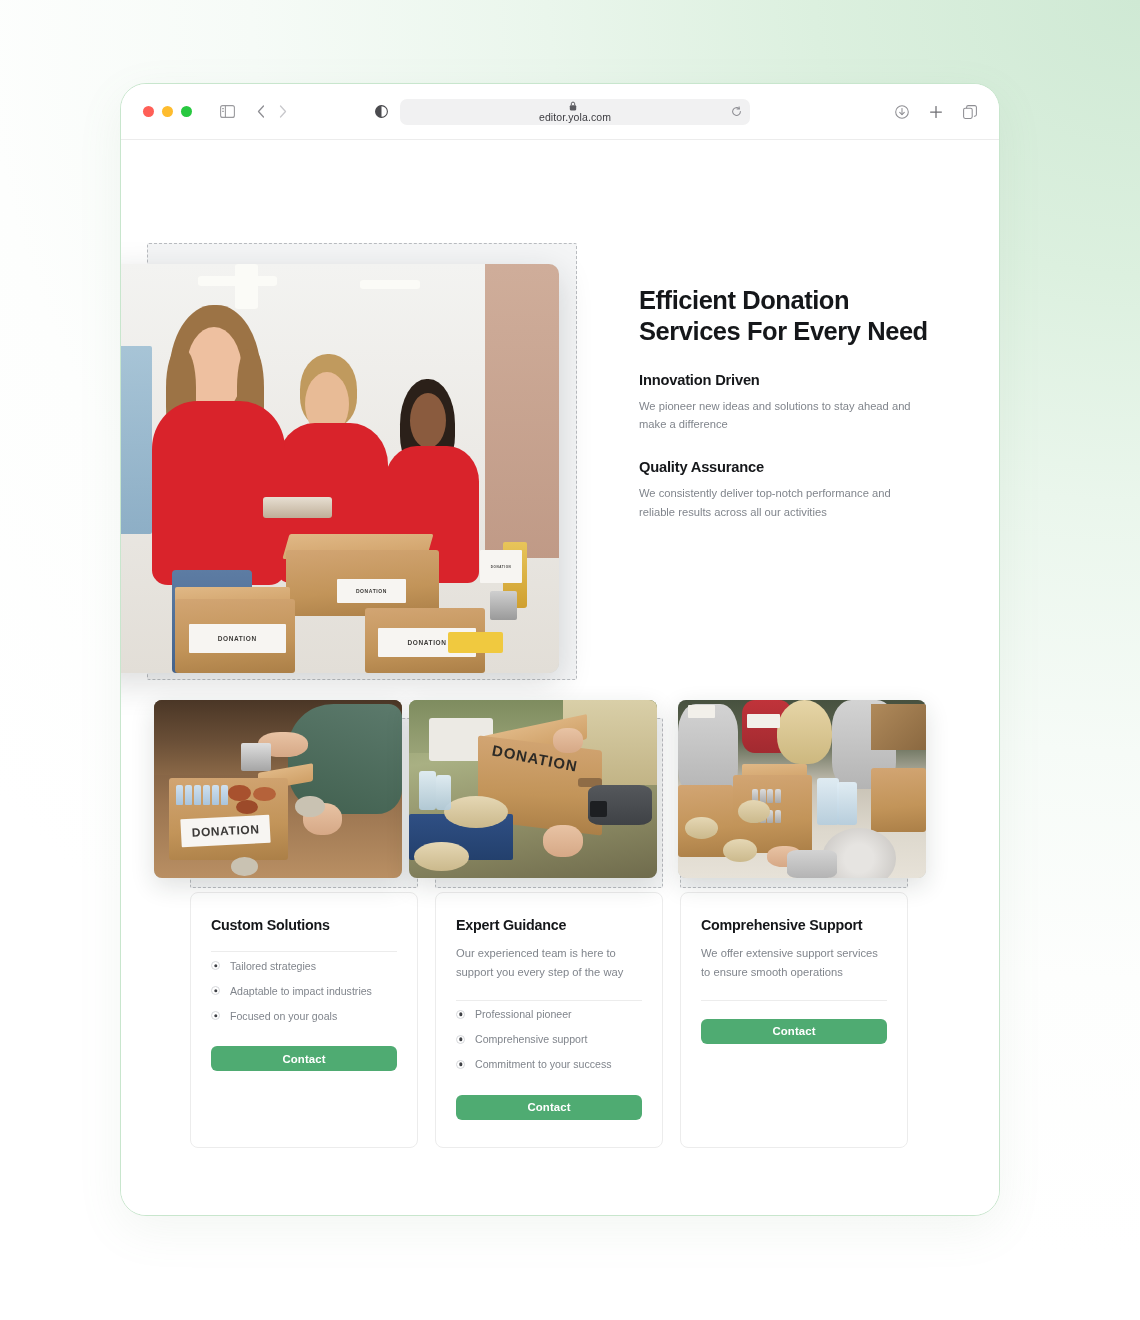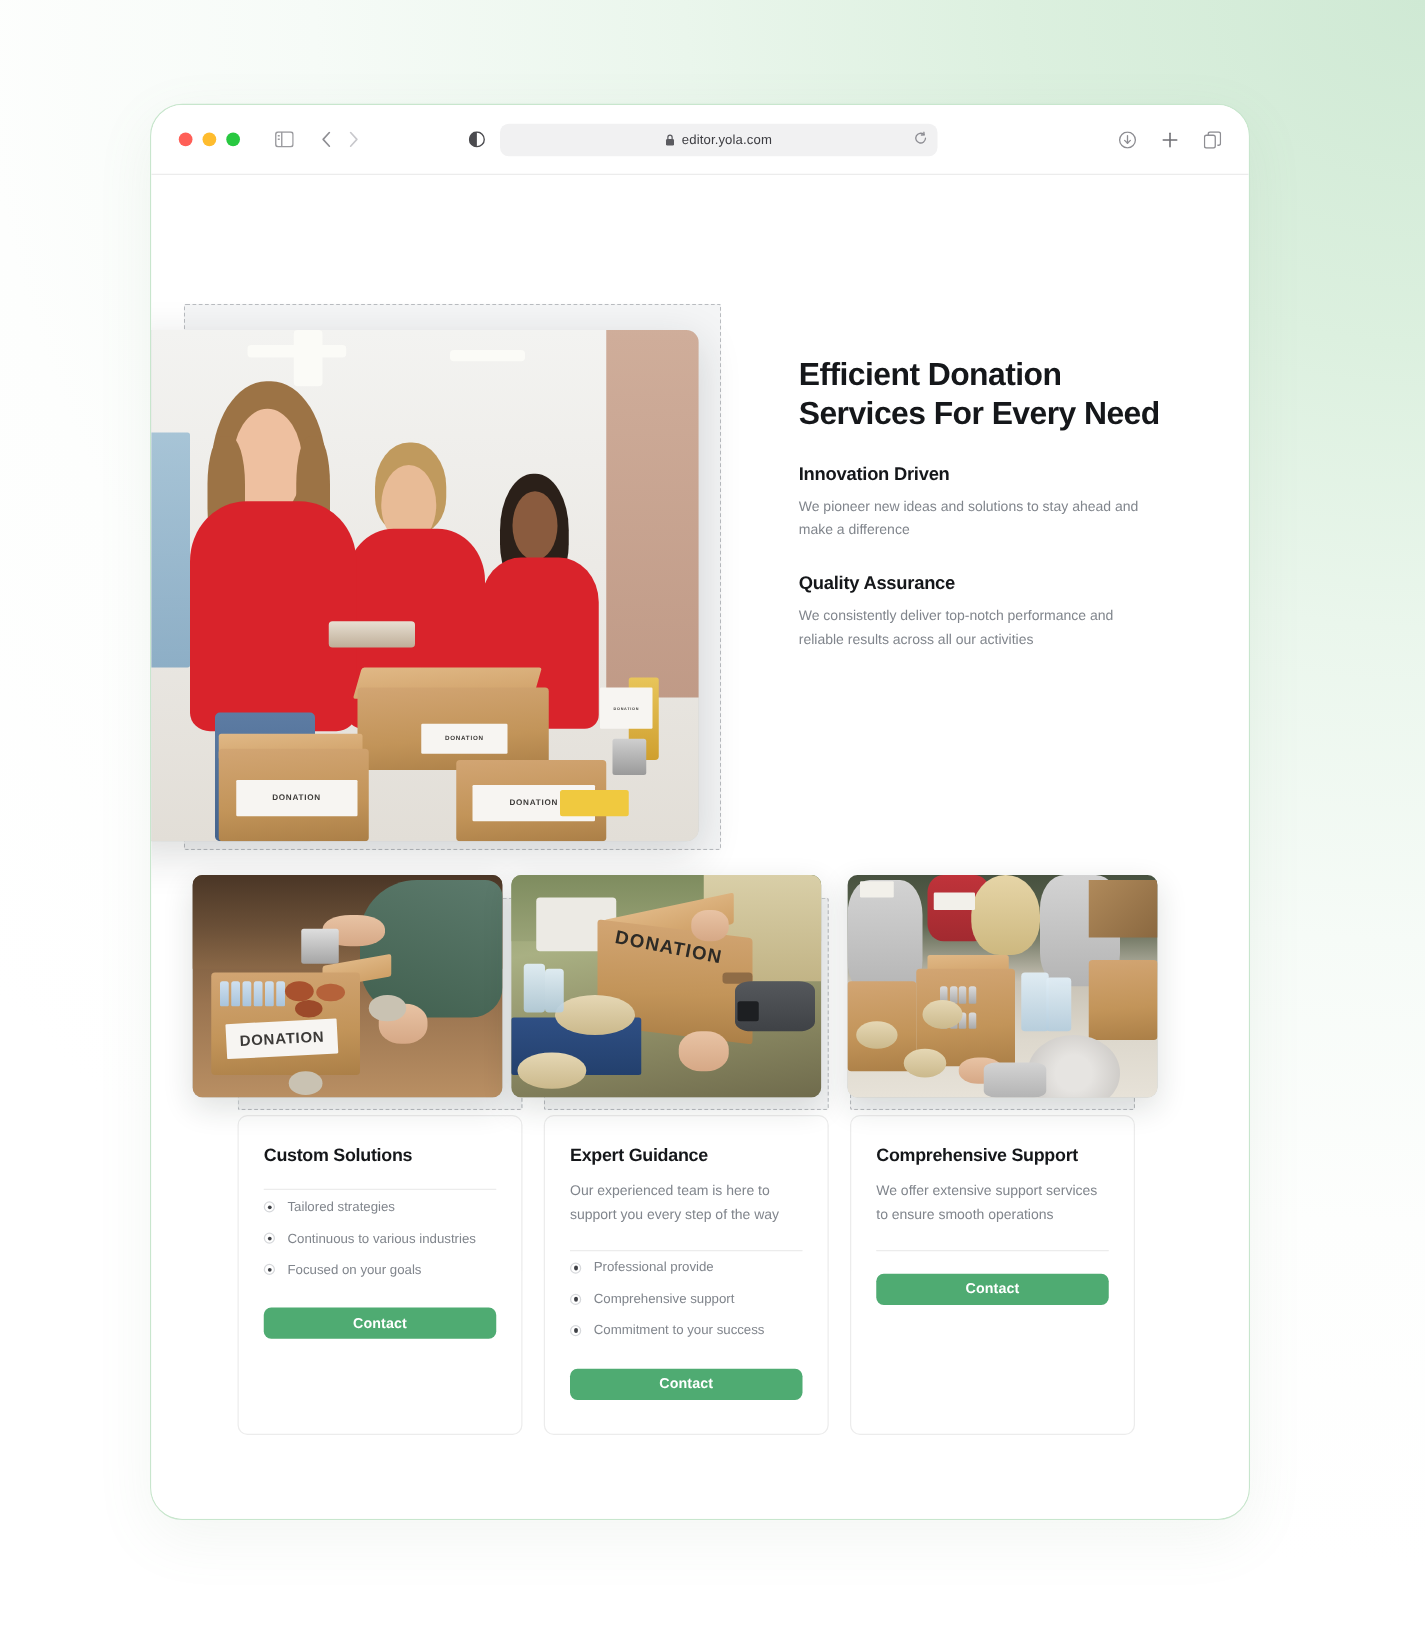--- a/index.html
+++ b/index.html
@@ -66,20 +66,21 @@
   #address-bar {
     margin-left: 12px;
     width: 350px;
     height: 26px;
     background: #f1f1f2;
     border-radius: 7px;
     display: flex;
     align-items: center;
     justify-content: center;
     position: relative;
+    flex-direction: column;
   }
   #address-bar-text {
     font-size: 10.5px;
     color: #3c3c41;
     letter-spacing: .1px;
   }
   #lock-icon { margin-right: 5px; display: inline-flex; color: #5b5b60; }
   #reload-icon {
     position: absolute; right: 8px; top: 50%;
     transform: translateY(-50%);
@@ -547,21 +548,21 @@
         <div class="card-body">
           <div class="card-title">Custom Solutions</div>
           <div class="card-divider"></div>
           <ul class="card-list">
             <li>
                 <span class="bullet"></span>
                 <span>Tailored strategies</span>
               </li>
             <li>
                 <span class="bullet"></span>
-                <span>Continuous to various industries</span>
+                <span>Adaptable to impact industries</span>
               </li>
             <li>
                 <span class="bullet"></span>
                 <span>Focused on your goals</span>
               </li>
           </ul>
           <button class="card-button" style="background: rgb(79, 171, 114);">Contact</button>
         </div>
       </div>
 
@@ -588,21 +589,21 @@
             <div class="ph-waterbottle" style="left:11%;top:42%;width:6%;height:20%;"></div>
           </div>
         </div>
         <div class="card-body">
           <div class="card-title">Expert Guidance</div>
           <div class="card-desc">Our experienced team is here to support you every step of the way</div>
           <div class="card-divider"></div>
           <ul class="card-list">
             <li>
                 <span class="bullet"></span>
-                <span>Professional provide</span>
+                <span>Professional pioneer</span>
               </li>
             <li>
                 <span class="bullet"></span>
                 <span>Comprehensive support</span>
               </li>
             <li>
                 <span class="bullet"></span>
                 <span>Commitment to your success</span>
               </li>
           </ul>

